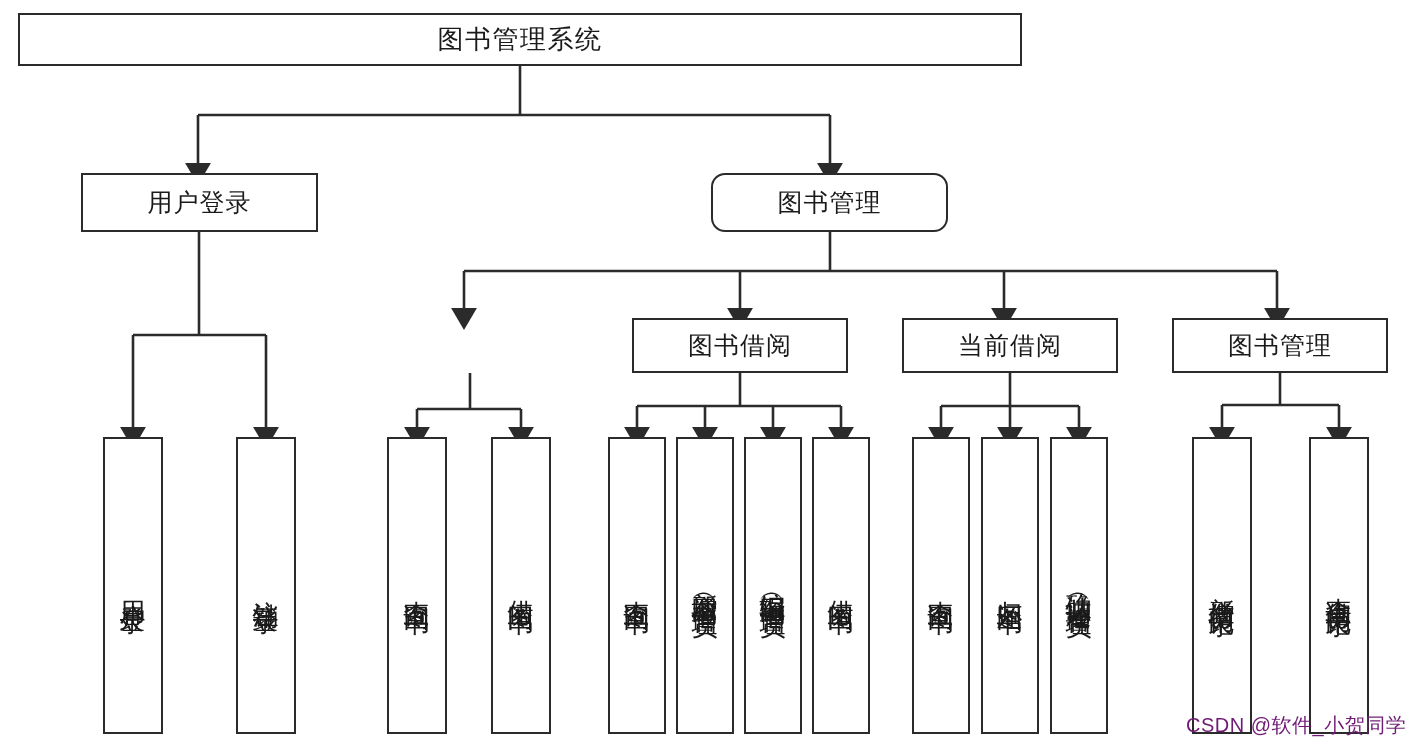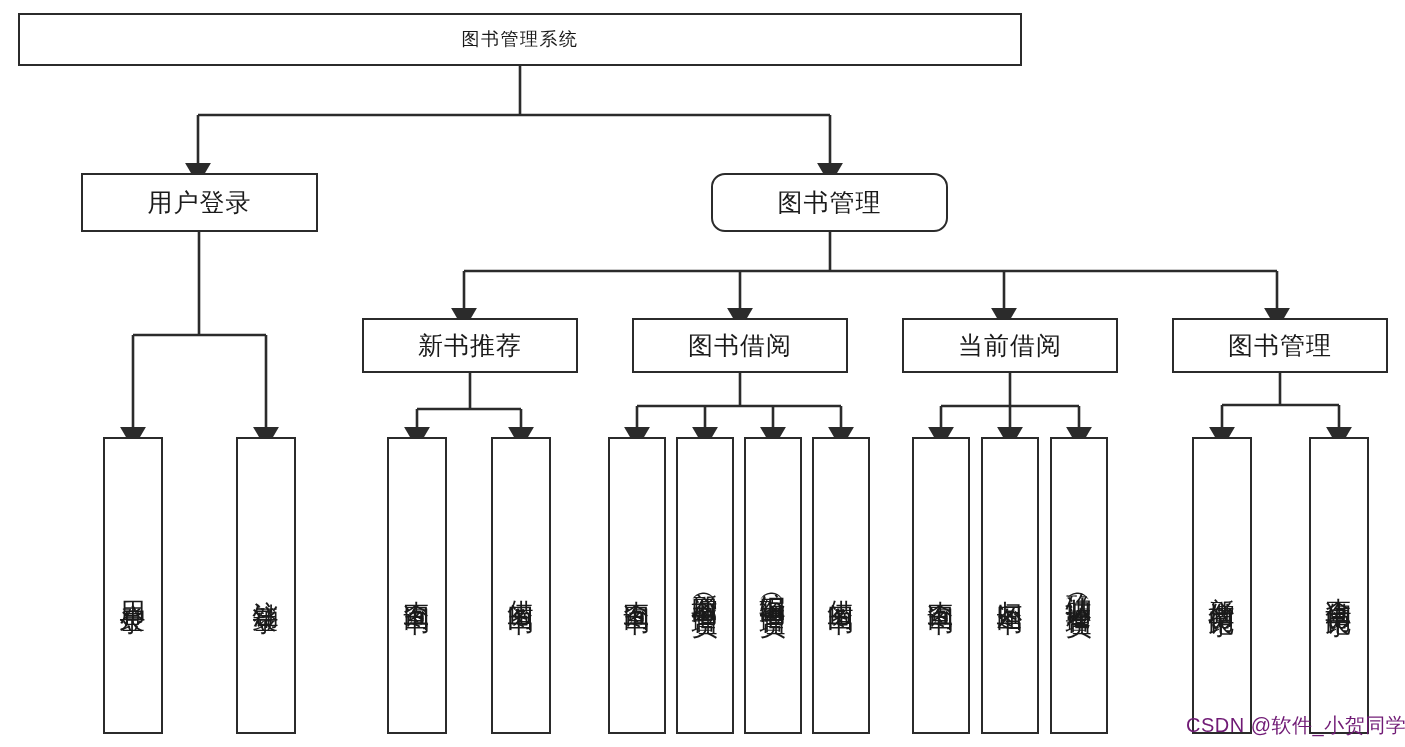--- a/index.html
+++ b/index.html
@@ -23,21 +23,21 @@
     color:#1a1a1a;
   }
   .node .lbl{
     display:block;
     text-align:center;
     line-height:1.18;
     white-space:nowrap;
   }
   
   .h-node .lbl{font-size:25px;letter-spacing:1px;}
-  #node-root .lbl{font-size:18px;letter-spacing:1.5px;}
+  #node-root .lbl{font-size:26px;letter-spacing:1.5px;}
   
   .v-node{align-items:center;justify-content:center;}
   .v-node .lbl{
     writing-mode:vertical-rl;
     text-orientation:upright;
     font-size:26px;
     letter-spacing:3px;
     line-height:1;
     max-height:272px;
   }
@@ -113,23 +113,20 @@
     <span class="lbl">图书管理系统</span>
   </div>
 
   <div class="node h-node" style="left:81px;top:173px;width:237px;height:59px;">
     <span class="lbl">用户登录</span>
   </div>
   <div class="node h-node" style="left:711px;top:173px;width:237px;height:59px;border-radius:14px;">
     <span class="lbl">图书管理</span>
   </div>
 
-  <div class="node h-node" style="left:362px;top:318px;width:216px;height:55px;">
-    <span class="lbl">新书推荐</span>
-  </div>
   <div class="node h-node" style="left:902px;top:318px;width:216px;height:55px;">
     <span class="lbl">当前借阅</span>
   </div>
   <div class="node h-node" style="left:632px;top:318px;width:216px;height:55px;">
     <span class="lbl">图书借阅</span>
   </div>
   <div class="node h-node" style="left:1172px;top:318px;width:216px;height:55px;">
     <span class="lbl">图书管理</span>
   </div>
 

